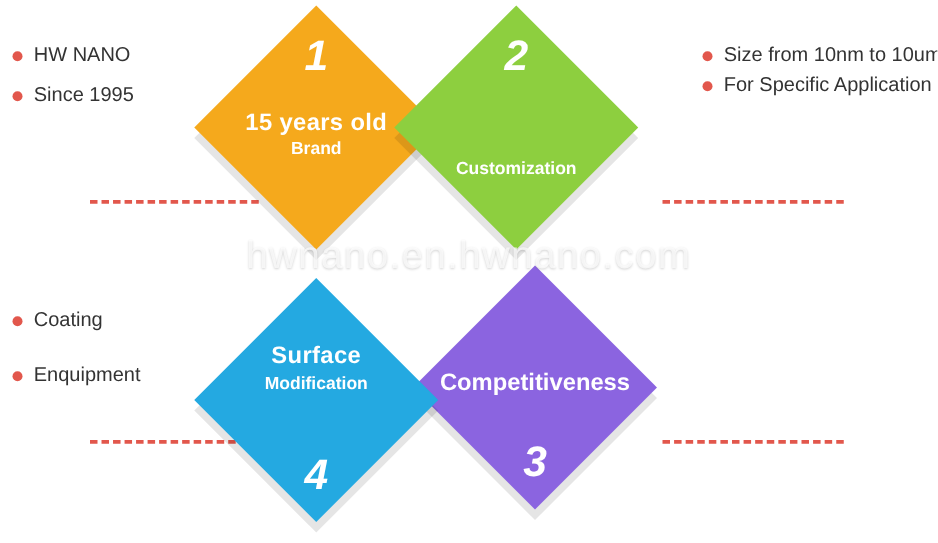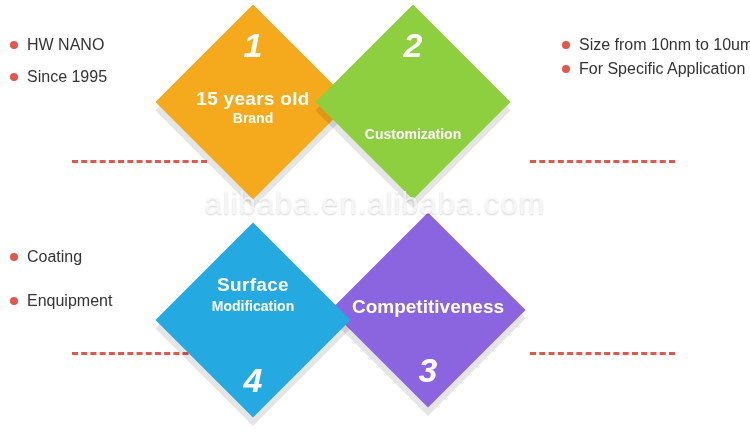--- a/index.html
+++ b/index.html
@@ -209,15 +209,15 @@
       <span class="bullet-dot"></span>
       <span>Coating</span>
     </div>
     <div class="bullet-row">
       <span class="bullet-dot"></span>
       <span>Enquipment</span>
     </div>
   </div>
 
 
-  <div class="watermark">alibaba.en.alibaba.com</div>
+  <div class="watermark">hwnano.en.hwnano.com</div>
 
 </div>
 
 </body></html>

